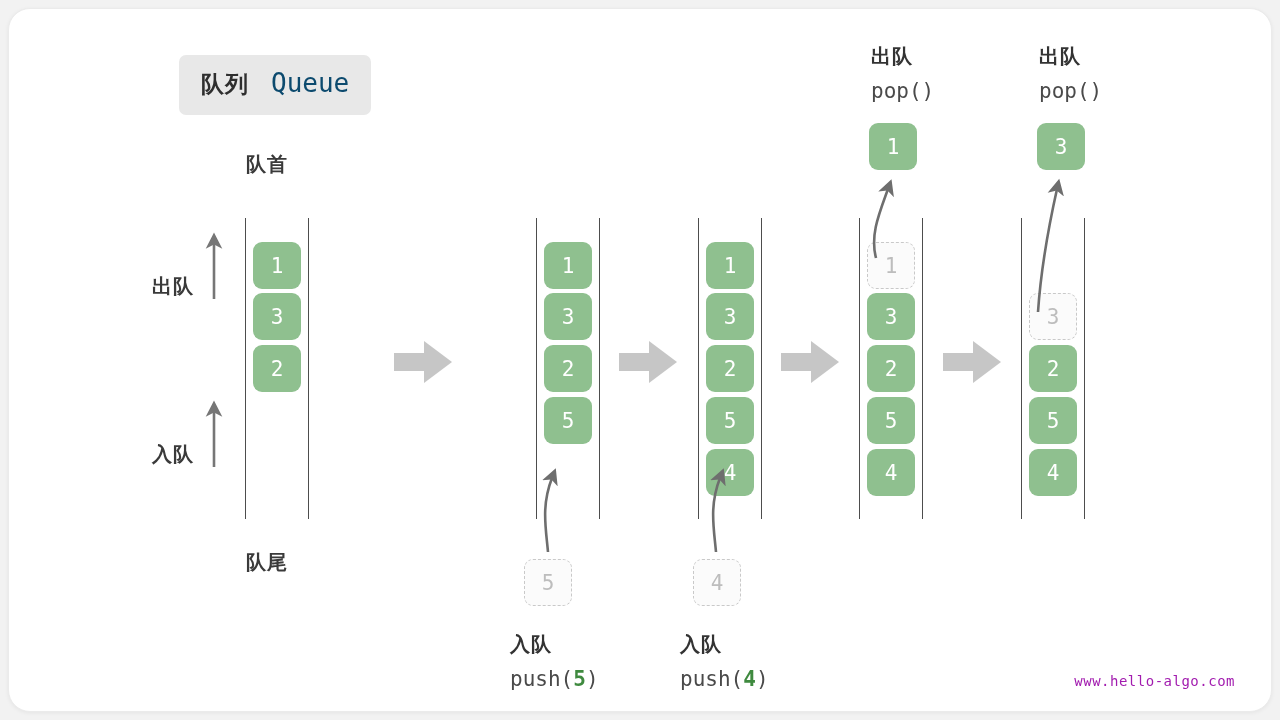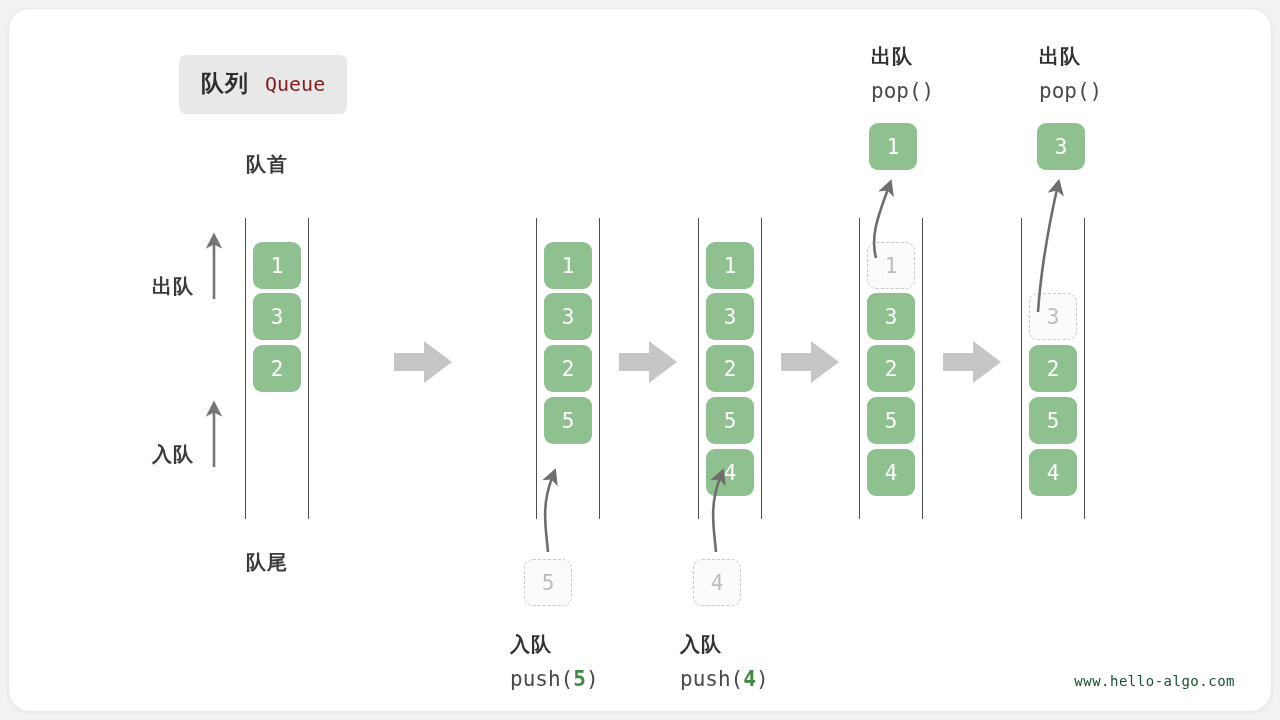--- a/index.html
+++ b/index.html
@@ -20,30 +20,30 @@
     overflow: hidden;
   }
   .abs { position: absolute; }
 
   
   #title-badge {
     left: 170px; top: 46px;
     padding: 13px 22px 15px 22px;
     background: #e8e8e8;
     border-radius: 7px;
-    display: flex; align-items: baseline; gap: 16px;
+    display: flex; align-items: baseline; gap: 22px;
     white-space: nowrap;
   }
   #title-badge .cn {
     font-size: 23px; font-weight: bold; color: #2e2e2e;
     letter-spacing: 1px;
   }
   #title-badge .en {
     font-family: "DejaVu Sans Mono", monospace;
-    font-size: 20px; color: #7f1d1d;
+    font-size: 26px; color: #0c4a6e;
   }
 
   
   .column { position: absolute; }
   .rail {
     position: absolute;
     width: 1px; top: 0; height: 301px;
     background: #4d4d4d;
   }
   .rail.left  { left: 0; }
@@ -110,21 +110,21 @@
 
   
   #overlay { position: absolute; left: 0; top: 0; width: 1264px; height: 704px; pointer-events: none; }
 
   
   #watermark {
     position: absolute;
     right: 36px; bottom: 22px;
     font-family: "DejaVu Sans Mono", monospace;
     font-size: 14px;
-    color: #14532d;
+    color: #a21caf;
     letter-spacing: 0.5px;
   }
 </style>
 </head>
 <body>
 
 <div id="card">
 
   <div id="title-badge" class="abs">
     <span class="cn">队列</span>

